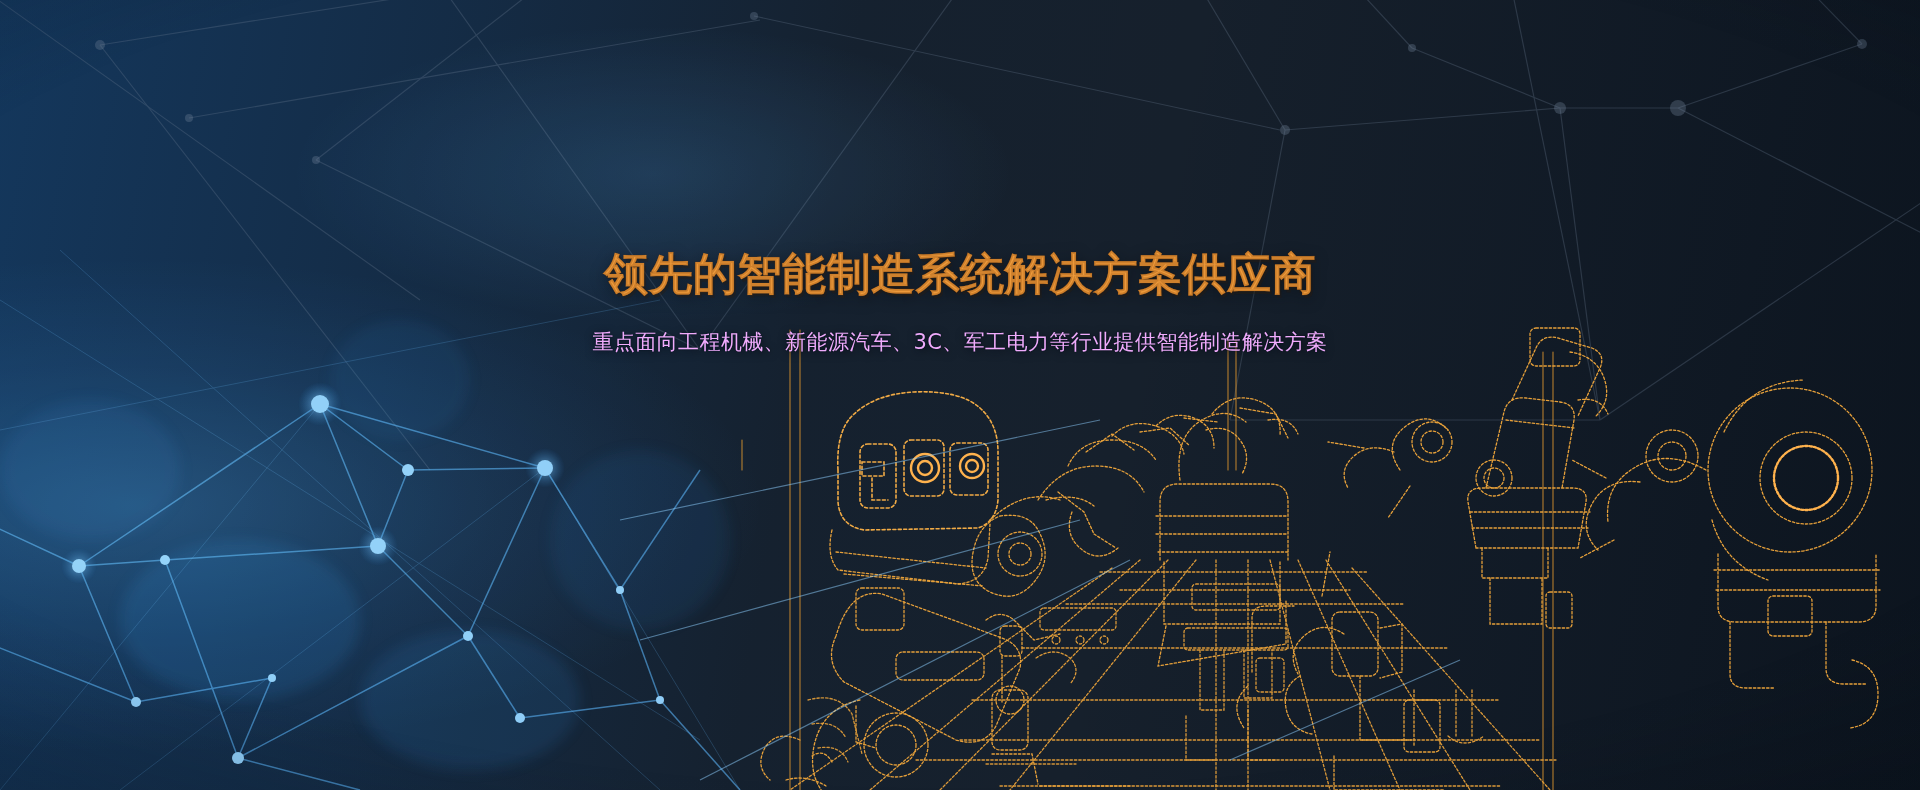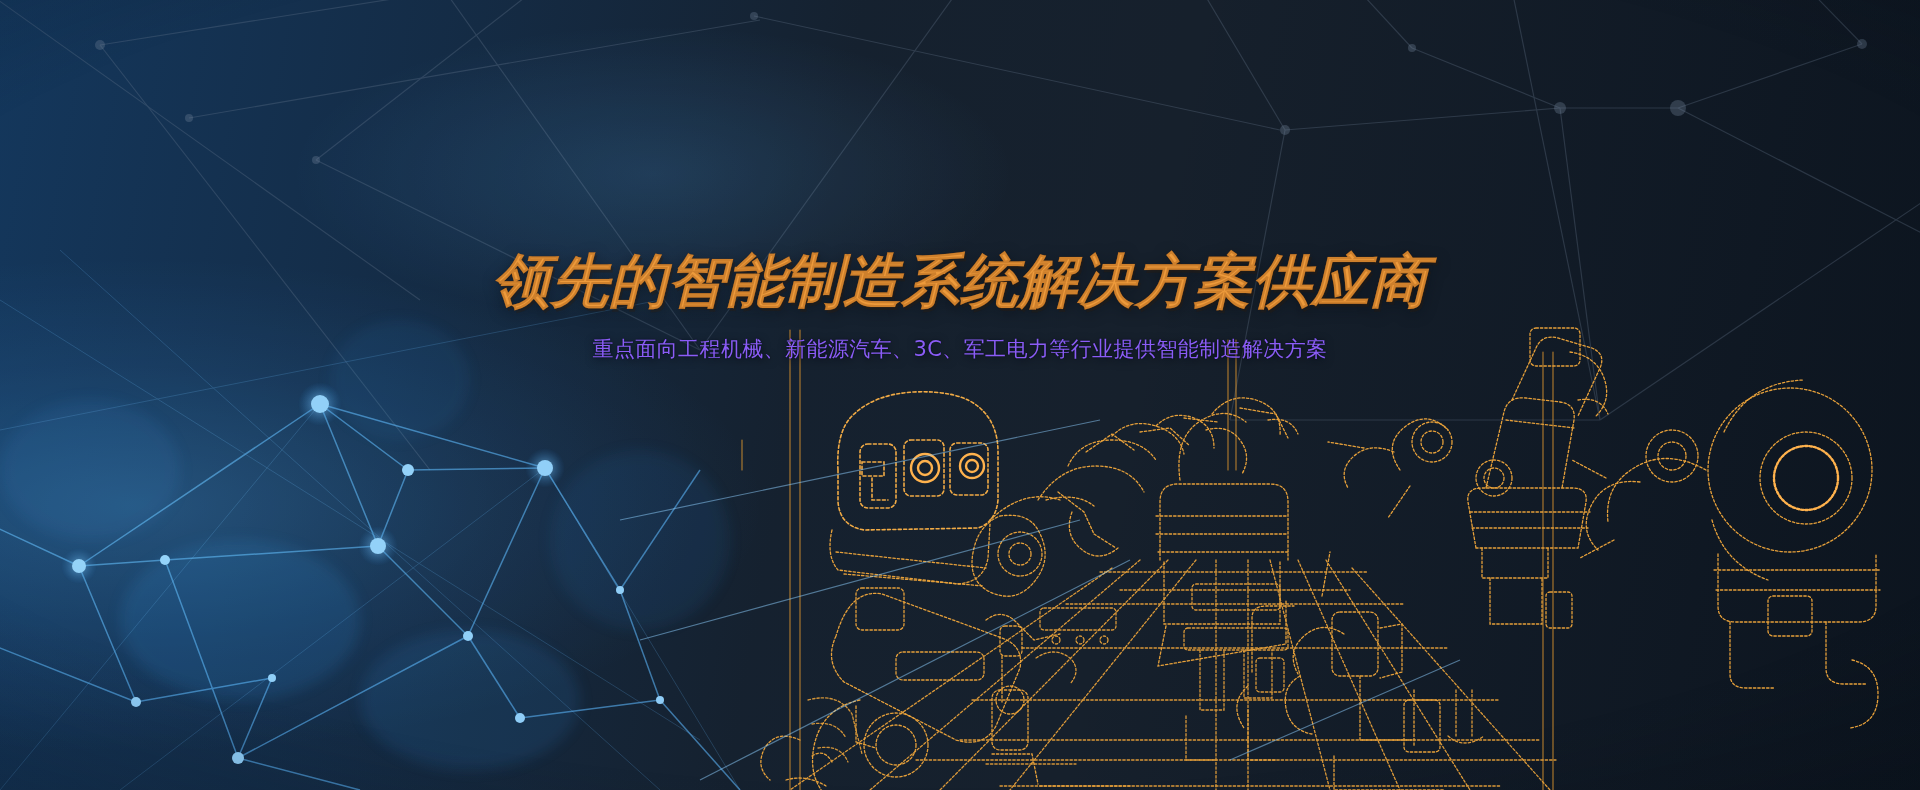--- a/index.html
+++ b/index.html
@@ -39,41 +39,40 @@
   
   #text-block {
     position: absolute;
     left: 0; right: 0;
     top: 252px;
     text-align: center;
     z-index: 40;
   }
   #headline {
     margin: 0;
-    font-size: 58px;
+    font-size: 44px;
     line-height: 1.0;
     font-weight: 700;
     letter-spacing: 0.5px;
     color: #ed9a3b;
     font-family: "DejaVu Sans", "Liberation Sans", sans-serif;
     text-shadow:
       0 0 1px rgba(120,60,8,0.55),
       2px 3px 0 rgba(48,28,8,0.32),
       0 4px 14px rgba(8,14,22,0.55);
-    font-style: italic;
     -webkit-text-stroke: 0.6px rgba(150,80,16,0.35);
   }
   #subhead {
-    margin: 0;
+    margin: 7px;
     padding-top: 26px;
     font-size: 21px;
     line-height: 1.3;
     font-weight: 400;
     letter-spacing: 0.4px;
-    color: #8b5cf6;
+    color: #f0abfc;
     font-family: "DejaVu Sans", "Liberation Sans", sans-serif;
     text-shadow: 0 2px 8px rgba(5,12,22,0.85), 0 0 2px rgba(10,20,34,0.7);
   }
 
   
   #robot-art { z-index: 20; }
   #robot-art svg { position:absolute; inset:0; width:100%; height:100%; }
   .ink-thin { fill:none; stroke:#e0972f; stroke-width:1.1; stroke-linecap:round; stroke-linejoin:round; }
   .ink-dash { fill:none; stroke:#f2ab45; stroke-width:1.6; stroke-linecap:round; stroke-dasharray:3 2.4; }
   .ink-dash2 { fill:none; stroke:#e6a03a; stroke-width:1.3; stroke-linecap:round; stroke-dasharray:2.4 2; }

